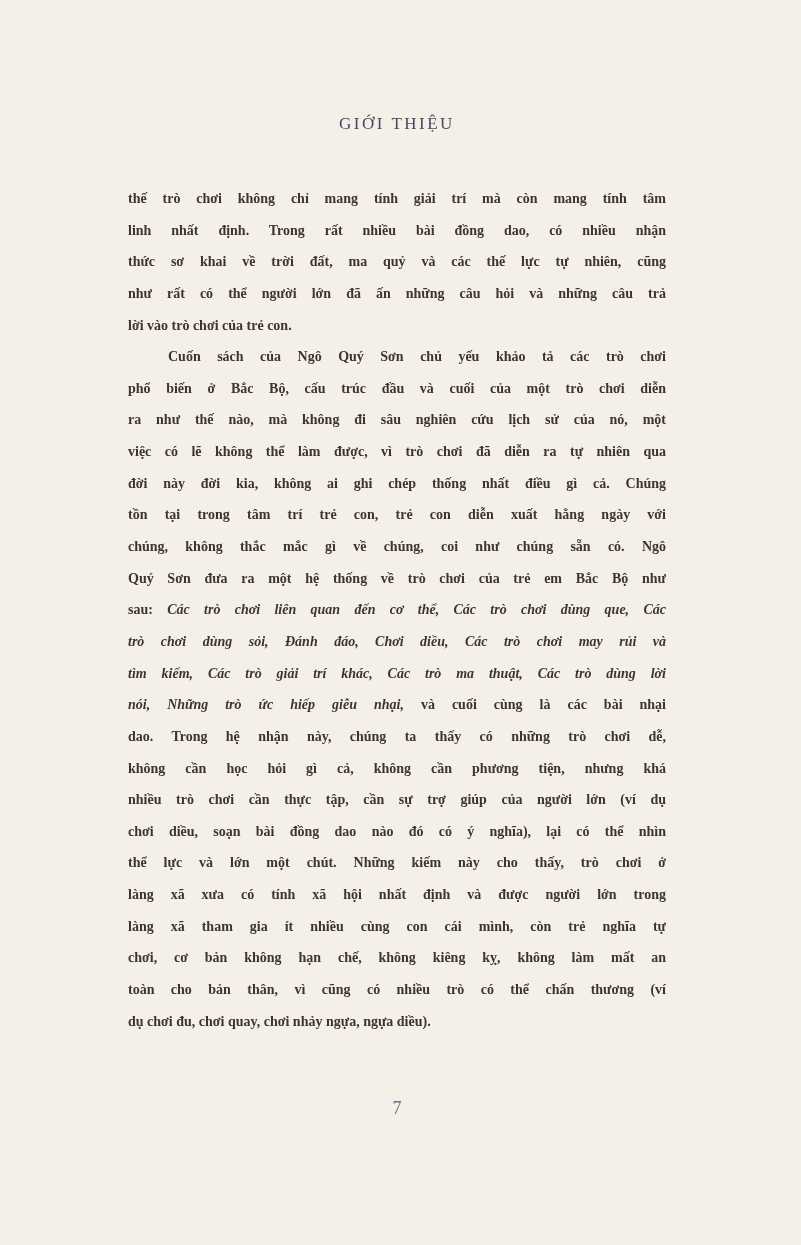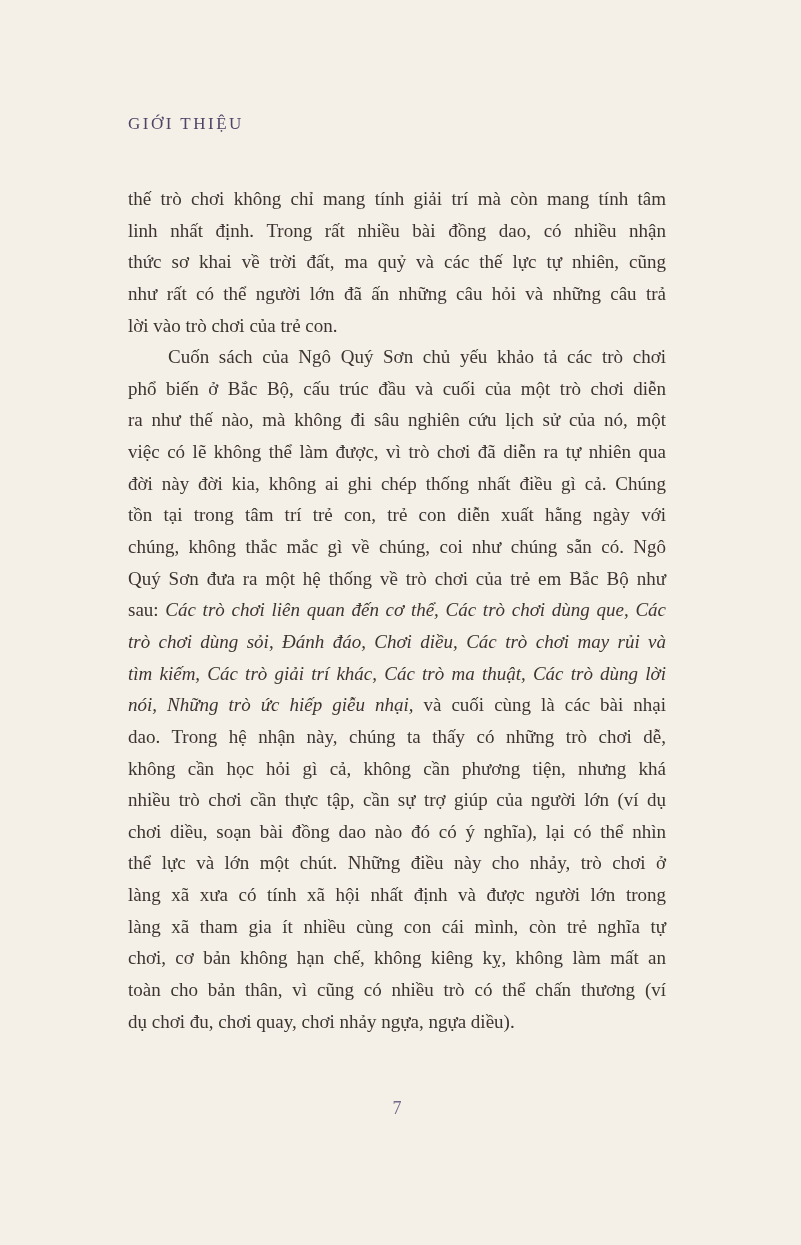--- a/index.html
+++ b/index.html
@@ -18,31 +18,33 @@
     position: absolute;
     left: 0; top: 0;
     width: 801px;
     height: 1245px;
   }
   .running-head {
     position: absolute;
     left: 128px;
     top: 114px;
     width: 538px;
+    text-align: center;
     font-size: 17px;
     letter-spacing: 2.5px;
     color: #4d4466;
   }
   .body-text {
     position: absolute;
     left: 128px;
     top: 183px;
     width: 538px;
     color: #3d3431;
-    font-size: 19px;
+    font-size: 14px;
+    font-weight: bold;
   }
   .line {
     height: 31.65px;
     line-height: 31.65px;
     text-align: justify;
     text-align-last: justify;
     white-space: nowrap;
     overflow: visible;
   }
   .line.para-end {
@@ -86,21 +88,21 @@
       <div class="line"><span>chúng, không thắc mắc gì về chúng, coi như chúng sẵn có. Ngô</span></div>
       <div class="line"><span>Quý Sơn đưa ra một hệ thống về trò chơi của trẻ em Bắc Bộ như</span></div>
       <div class="line"><span>sau: </span><span class="it">Các trò chơi liên quan đến cơ thể, Các trò chơi dùng que, Các</span></div>
       <div class="line"><span class="it">trò chơi dùng sỏi, Đánh đáo, Chơi diều, Các trò chơi may rủi và</span></div>
       <div class="line"><span class="it">tìm kiếm, Các trò giải trí khác, Các trò ma thuật, Các trò dùng lời</span></div>
       <div class="line"><span class="it">nói, Những trò ức hiếp giễu nhại,</span><span> và cuối cùng là các bài nhại</span></div>
       <div class="line"><span>dao. Trong hệ nhận này, chúng ta thấy có những trò chơi dễ,</span></div>
       <div class="line"><span>không cần học hỏi gì cả, không cần phương tiện, nhưng khá</span></div>
       <div class="line"><span>nhiều trò chơi cần thực tập, cần sự trợ giúp của người lớn (ví dụ</span></div>
       <div class="line"><span>chơi diều, soạn bài đồng dao nào đó có ý nghĩa), lại có thể nhìn</span></div>
-      <div class="line"><span>thể lực và lớn một chút. Những điều này cho nhảy, trò chơi ở</span></div>
+      <div class="line"><span>thể lực và lớn một chút. Những kiếm này cho thấy, trò chơi ở</span></div>
       <div class="line"><span>làng xã xưa có tính xã hội nhất định và được người lớn trong</span></div>
       <div class="line"><span>làng xã tham gia ít nhiều cùng con cái mình, còn trẻ nghĩa tự</span></div>
       <div class="line"><span>chơi, cơ bản không hạn chế, không kiêng kỵ, không làm mất an</span></div>
       <div class="line"><span>toàn cho bản thân, vì cũng có nhiều trò có thể chấn thương (ví</span></div>
       <div class="line para-end"><span>dụ chơi đu, chơi quay, chơi nhảy ngựa, ngựa diều).</span></div>
     </div>
 
   <div class="folio" style="color: rgb(115, 104, 138);">7</div>
 </div>
 

